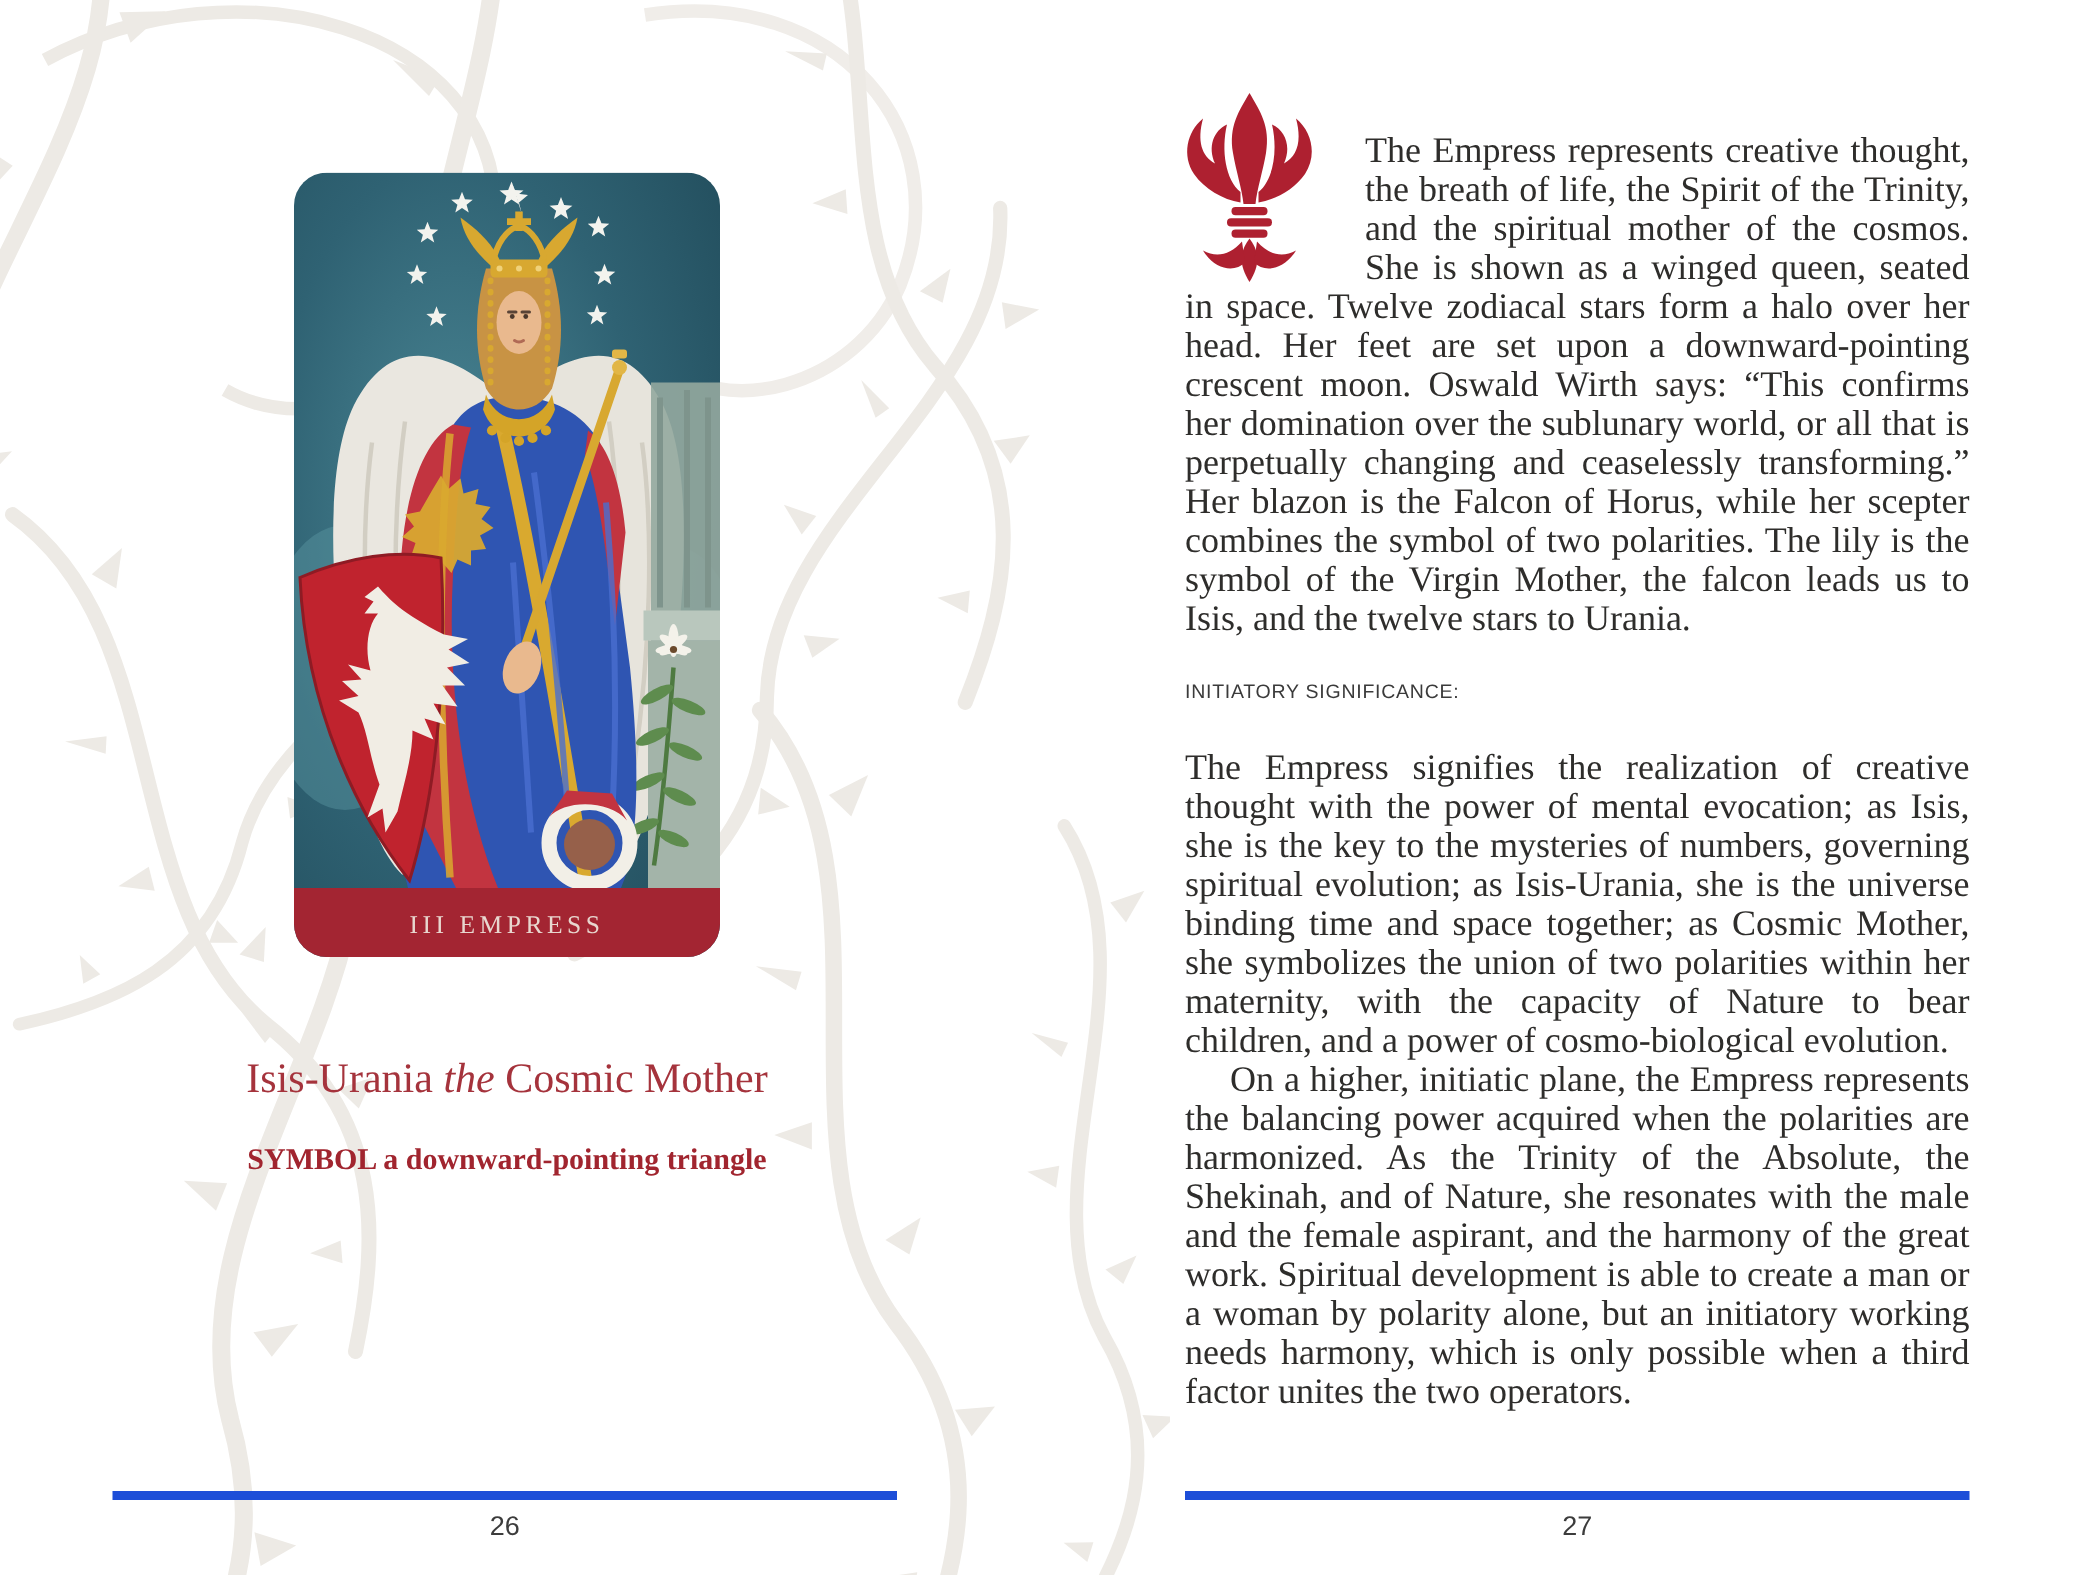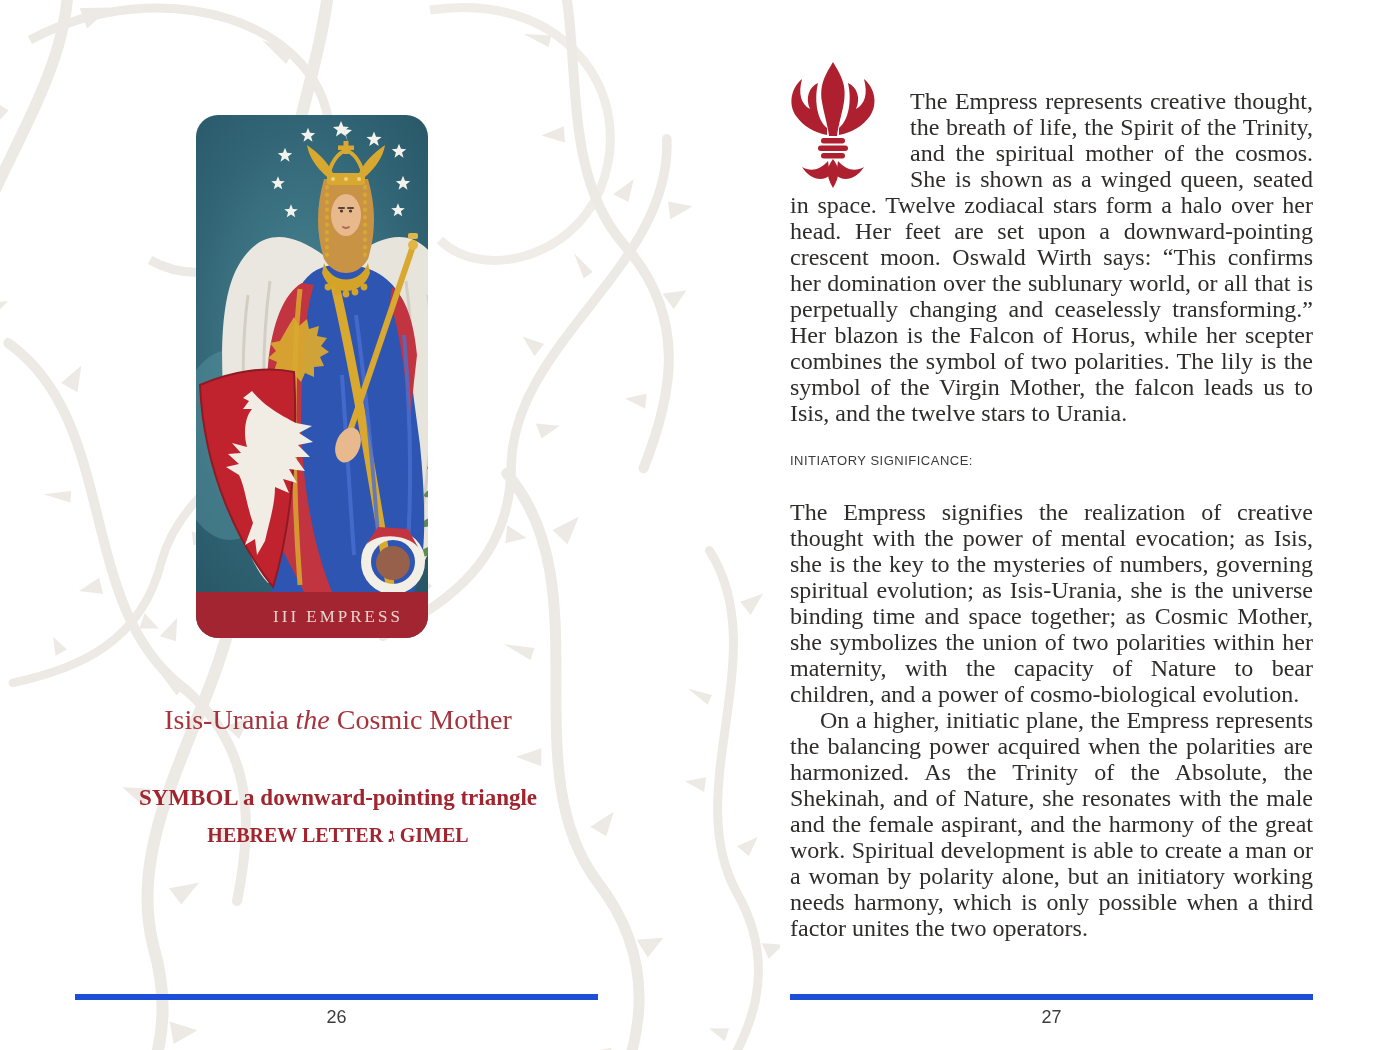--- a/index.html
+++ b/index.html
@@ -1,27 +1,27 @@
 <!DOCTYPE html>
 <html><head>
 <meta charset="utf-8">
 <style>
   html,body{margin:0;padding:0;background:#ffffff;}
   .spread{position:relative;width:1388px;height:1050px;background:#ffffff;overflow:hidden;
           font-family:"Liberation Serif","DejaVu Serif",serif;}
   .thorn-bg{position:absolute;left:0;top:0;pointer-events:none;}
   
-  .card{position:absolute;left:196px;top:115px;width:232px;height:523px;
+  .card{position:absolute;left:196px;top:115px;width:284px;height:523px;
         border-radius:22px;overflow:hidden;}
   .card svg{display:block;}
   .left-titles{position:absolute;left:60px;top:696px;width:556px;text-align:center;}
   .card-title{font-size:29px;font-weight:bold;letter-spacing:1px;color:#a1252f;white-space:pre;}
   .card-subtitle{font-size:28px;color:#a5333c;margin-top:8px;}
   .card-subtitle .it{font-style:italic;}
-  .symbol-line{font-size:23px;font-weight:bold;color:#a1252f;margin-top:49px;}
+  .symbol-line{font-size:20px;font-weight:bold;color:#a1252f;margin-top:26px;}
   .hebrew-line{font-size:20px;font-weight:bold;color:#a1252f;margin-top:13px;
                font-family:"Liberation Serif","DejaVu Serif","DejaVu Sans",serif;}
   
   .right-content{position:absolute;left:790px;top:88px;width:523px;color:#2e2d2b;}
   .fleur-float{float:left;width:106px;height:100px;margin:0 14px 0 0;position:relative;}
   .fleur-float svg{position:absolute;left:-8px;top:-26px;}
   .body-para{font-size:24px;line-height:26px;text-align:justify;margin:0;}
   .para-indent{text-indent:30px;}
   .section-heading{font-family:"Liberation Sans","DejaVu Sans",sans-serif;
                    font-size:13px;color:#3b3b3b;letter-spacing:0.5px;margin:27px 0 31px 0;}
@@ -217,21 +217,20 @@
         </g>
 
         <rect x="0" y="477" width="284" height="46" fill="#a32532"></rect>
         <text x="142" y="507" text-anchor="middle" font-size="17" letter-spacing="3" fill="#e8d7cf" font-family="Liberation Serif, DejaVu Serif, serif">III  EMPRESS</text>
       </svg>
     </div>
 
     <div class="left-titles">
       <div class="card-subtitle"><span>Isis-Urania </span><span class="it">the</span><span> Cosmic Mother</span></div>
       <div class="symbol-line">SYMBOL a downward-pointing triangle</div>
-      <div class="hebrew-line">HEBREW LETTER ג GIMEL</div>
     </div>
 
     <div class="footer footer-left">
       <div class="page-number">26</div>
     </div>
   </div>
 
   <div>
     <div class="right-content">
 

